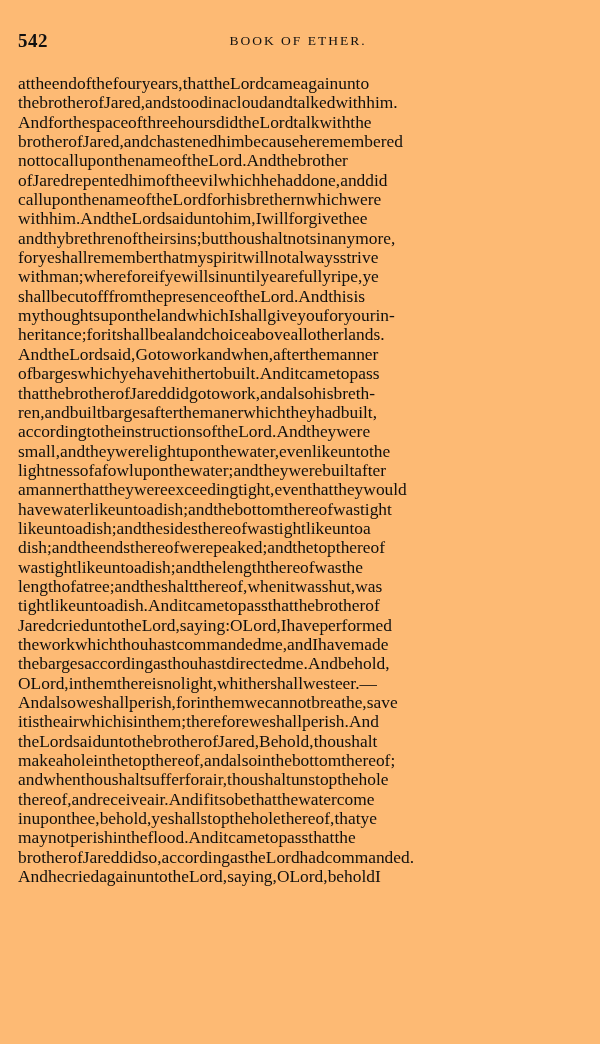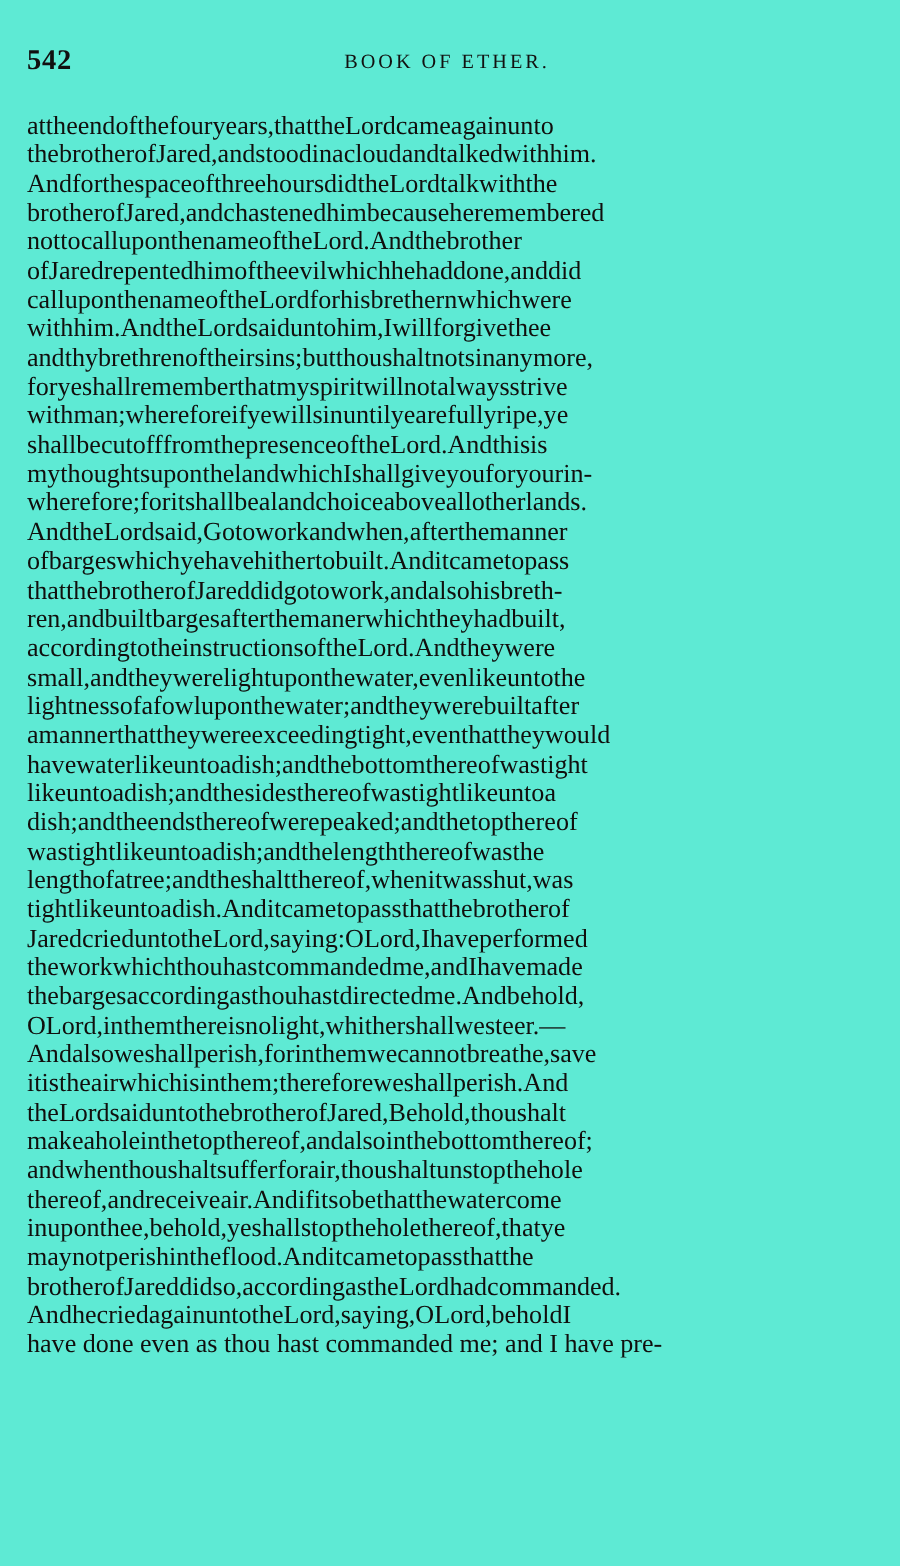--- a/index.html
+++ b/index.html
@@ -15,21 +15,21 @@
     font-family: "Liberation Serif", "DejaVu Serif", serif;
     color: #100f0d;
     overflow: hidden;
   }
 
   .page {
     position: absolute;
     left: 0; top: 0;
     width: 600px;
     height: 1044px;
-    background: #5eead4;
+    background: #fdba74;
   }
 
   
   .running-head {
     position: absolute;
     left: 18px;
     top: 30px;
     width: 560px;
     height: 22px;
   }
@@ -272,21 +272,21 @@
         <span>which</span>
         <span>I</span>
         <span>shall</span>
         <span>give</span>
         <span>you</span>
         <span>for</span>
         <span>your</span>
         <span>in-</span>
       </span>
       <span class="ln j">
-        <span>wherefore;</span>
+        <span>heritance;</span>
         <span>for</span>
         <span>it</span>
         <span>shall</span>
         <span>be</span>
         <span>a</span>
         <span>land</span>
         <span>choice</span>
         <span>above</span>
         <span>all</span>
         <span>other</span>
@@ -675,16 +675,15 @@
         <span>again</span>
         <span>unto</span>
         <span>the</span>
         <span>Lord,</span>
         <span>saying,</span>
         <span>O</span>
         <span>Lord,</span>
         <span>behold</span>
         <span>I</span>
       </span>
-      <span class="ln r">have done even as thou hast commanded me; and I have pre-</span>
     </div>
 
 </div>
 
 </body></html>

